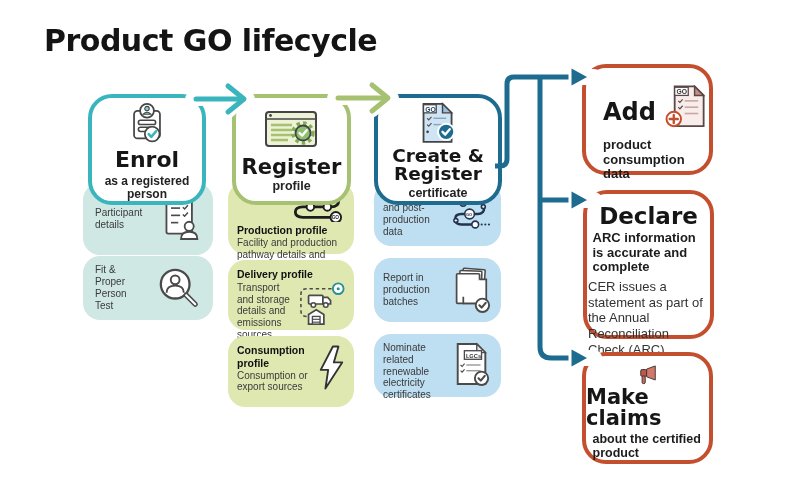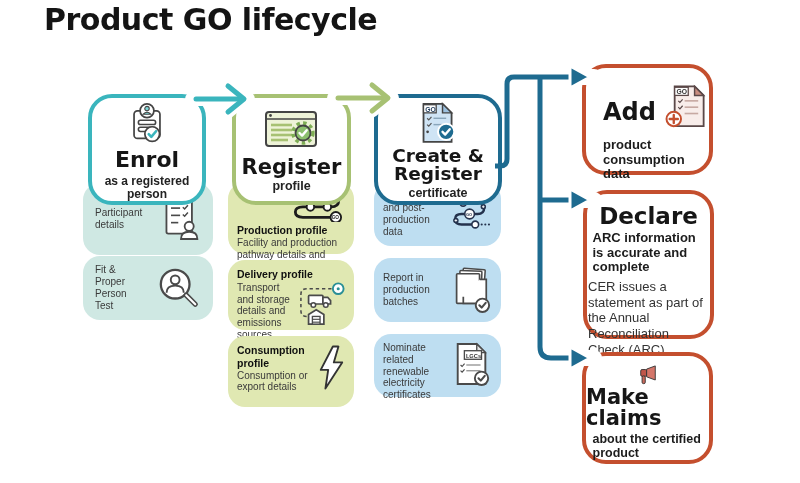--- a/index.html
+++ b/index.html
@@ -1,20 +1,20 @@
 <!DOCTYPE html>
 <html><head>
 <meta charset="utf-8">
 <style>
   html,body{margin:0;padding:0;}
   body{width:800px;height:483px;background:#ffffff;overflow:hidden;
        font-family:"Liberation Sans",sans-serif;color:#333;}
   .canvas{position:relative;width:800px;height:483px;background:#fff;}
 
-  .page-title{position:absolute;left:44px;top:2px;margin:0;
+  .page-title{position:absolute;left:44px;top:23px;margin:0;
     font-family:"DejaVu Sans","Liberation Sans",sans-serif;
     font-size:30px;font-weight:800;letter-spacing:-.5px;color:#141414;}
 
   
   .mbox{position:absolute;background:#fff;border:4px solid #000;border-radius:24px;
     box-sizing:border-box;display:flex;flex-direction:column;align-items:center;
     text-align:center;z-index:2;margin-top:32px;}
   .mbox .ttl{font-family:"DejaVu Sans","Liberation Sans",sans-serif;
     font-weight:800;color:#161616;line-height:1.02;}
   .mbox .sub{font-weight:700;color:#222;line-height:1.1;}
@@ -211,21 +211,21 @@
       </svg>
       <span>Transport and storage details and emissions sources</span>
     </div>
   </div>
 
   <div class="sub-box bg-olive padded" style="left:228px;top:336px;width:126px;height:71px;">
     <svg class="icn flr" width="28" height="48" viewBox="0 0 30 50">
       <path d="M17,2 L4,27 h8 L9,47 L27,19 h-9 L23,2 Z" fill="#fff" stroke="#333" stroke-width="2" stroke-linejoin="round"></path>
     </svg>
     <b>Consumption profile</b><br>
-    <span>Consumption or export details</span>
+    <span>Consumption or export sources</span>
   </div>
 
   <div class="sub-box bg-blue rowflex" style="left:374px;top:182px;width:127px;height:64px;padding:8px 9px;">
     <div class="txt">Production and post-production data</div>
     <svg class="icn" width="54" height="42" viewBox="0 0 56 44">
       <circle cx="4" cy="8" r="1.3" fill="#24324d"></circle>
         <circle cx="8.5" cy="8" r="1.3" fill="#24324d"></circle>
         <circle cx="13" cy="8" r="1.3" fill="#24324d"></circle>
       <path d="M19,8 H38 Q46,8 46,15 Q46,22 38,22 H18 Q10,22 10,28.5 Q10,35 18,35 H34" fill="none" stroke="#24324d" stroke-width="3"></path>
       <circle cx="20" cy="8" r="4.2" fill="#fff" stroke="#24324d" stroke-width="2"></circle>

